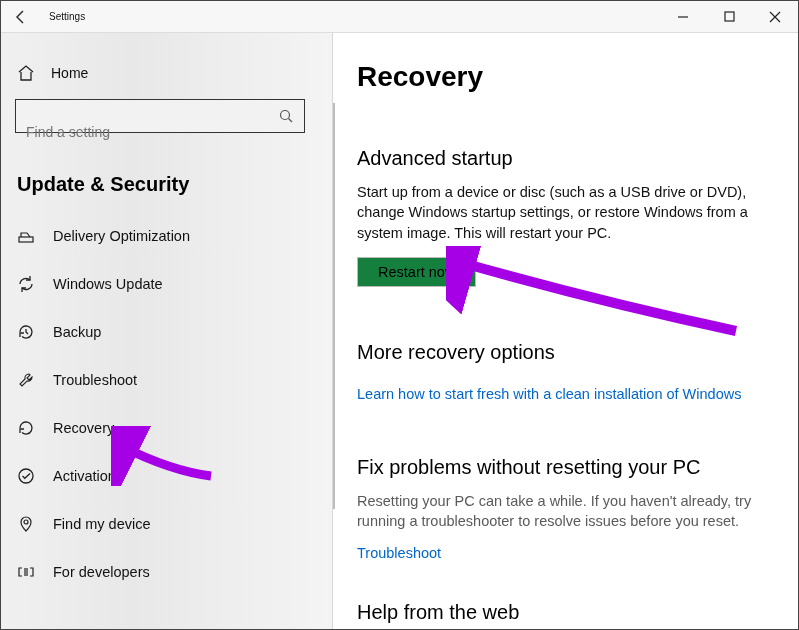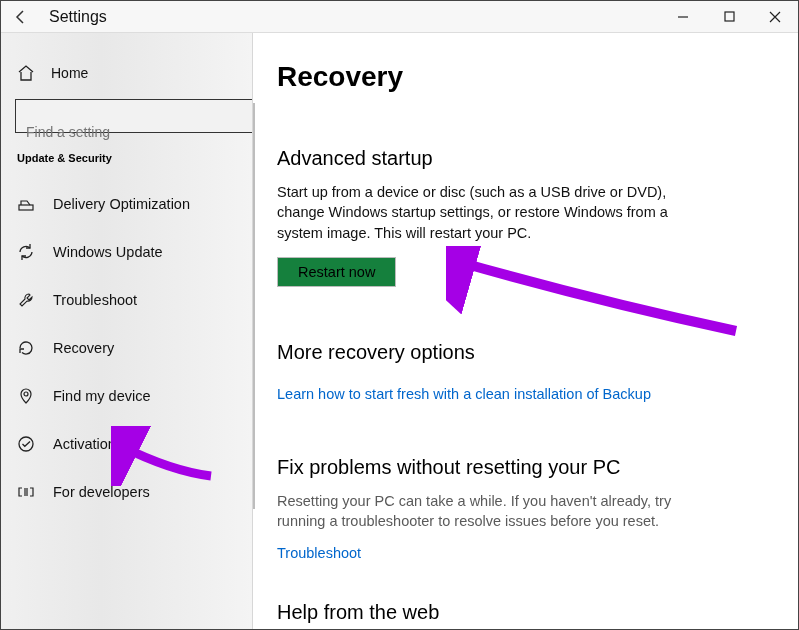--- a/index.html
+++ b/index.html
@@ -19,30 +19,30 @@
     display: flex;
     align-items: center;
     background: #f7f7f7;
     border-bottom: 1px solid #ddd;
   }
   .titlebar .back {
     width: 40px; height: 32px;
     display: flex; align-items: center; justify-content: center;
     color: #333;
   }
-  .titlebar .title { margin-left: 8px; font-size: 16px; color: #111; }
+  .titlebar .title { margin-left: 8px; font-size: 10px; color: #111; }
   .titlebar .spacer { flex: 1; }
   .titlebar .win-btn {
     width: 46px; height: 32px;
     display: flex; align-items: center; justify-content: center;
     color: #222;
   }
   .content { display: flex; height: calc(100% - 32px); }
   .sidebar {
-    width: 251px;
+    width: 331px;
     padding: 20px 30px 10px 14px;
     background: linear-gradient(90deg, #f0f0f0 0%, #e8e8e8 40%, #f4f4f4 100%);
     overflow: hidden;
   }
   .home-row {
     display: flex; align-items: center;
     height: 40px; gap: 16px; padding-left: 2px;
     font-size: 14px; color: #111;
   }
   .searchbox {
@@ -51,22 +51,22 @@
     border: 1px solid #333;
     background: #f2f2f2;
     display: flex; align-items: center;
     padding: 0 10px; color: #555;
   }
   .searchbox input {
     flex: 1; border: none; outline: none;
     background: transparent; font-size: 14px; color: #0f172a; margin-top: 32px;
   }
   .group-title {
-    margin: 19px 0 18px 2px;
-    font-weight: 600; font-size: 11px; color: #000;
+    margin: 40px 0 18px 2px;
+    font-weight: 600; font-size: 20px; color: #000;
   }
   .side-item {
     display: flex; align-items: center;
     gap: 18px; height: 44px; padding-left: 2px;
     font-size: 14.5px; color: #111;
     margin-bottom: 4px;
   }
   .side-item .ic { width: 18px; height: 18px; display:flex; align-items:center; justify-content:center; color:#222; }
   .side-item.sel { font-weight: 400; }
   .main {
@@ -156,51 +156,61 @@
           <svg width="18" height="18" viewBox="0 0 18 18">
             <path d="M3 9a6 6 0 0 1 10-4M15 9a6 6 0 0 1-10 4" stroke="#222" stroke-width="1.3" fill="none"></path>
             <path d="M13 1v4h-4M5 17v-4h4" stroke="#222" stroke-width="1.3" fill="none"></path>
           </svg>
         </span>
       <span>Windows Update</span>
     </div>
     <div class="side-item">
       <span class="ic">
           <svg width="18" height="18" viewBox="0 0 18 18">
-            <path d="M12 3a4 4 0 0 0-4 5L3 13l2 2 5-5a4 4 0 0 0 5-4l-3 3-2-2 3-3z" stroke="#222" stroke-width="1.1" fill="none"></path>
-          </svg>
-        </span>
-      <span>Troubleshoot</span>
-    </div>
-    <div class="side-item sel">
-      <span class="ic">
-          <svg width="18" height="18" viewBox="0 0 18 18">
             <path d="M3 9a6 6 0 1 1 2 4.5" stroke="#222" stroke-width="1.3" fill="none"></path>
             <path d="M3 14v-4h4" stroke="#222" stroke-width="1.3" fill="none"></path>
+            <path d="M9 6v3l2 2" stroke="#222" stroke-width="1.3" fill="none"></path>
+          </svg>
+        </span>
+      <span>Backup</span>
+    </div>
+    <div class="side-item">
+      <span class="ic">
+          <svg width="18" height="18" viewBox="0 0 18 18">
+            <path d="M12 3a4 4 0 0 0-4 5L3 13l2 2 5-5a4 4 0 0 0 5-4l-3 3-2-2 3-3z" stroke="#222" stroke-width="1.1" fill="none"></path>
+          </svg>
+        </span>
+      <span>Troubleshoot</span>
+    </div>
+    <div class="side-item sel">
+      <span class="ic">
+          <svg width="18" height="18" viewBox="0 0 18 18">
+            <path d="M3 9a6 6 0 1 1 2 4.5" stroke="#222" stroke-width="1.3" fill="none"></path>
+            <path d="M3 14v-4h4" stroke="#222" stroke-width="1.3" fill="none"></path>
           </svg>
         </span>
       <span>Recovery</span>
+    </div>
+    <div class="side-item">
+      <span class="ic">
+          <svg width="18" height="18" viewBox="0 0 18 18">
+            <circle cx="9" cy="9" r="7" stroke="#222" stroke-width="1.3" fill="none"></circle>
+            <path d="M5.5 9l2.3 2.3L13 6.5" stroke="#222" stroke-width="1.3" fill="none"></path>
+          </svg>
+        </span>
+      <span>Activation</span>
     </div>
     <div class="side-item">
       <span class="ic">
           <svg width="18" height="18" viewBox="0 0 18 18">
             <path d="M9 2a5 5 0 0 1 5 5c0 4-5 9-5 9S4 11 4 7a5 5 0 0 1 5-5z" stroke="#222" stroke-width="1.2" fill="none"></path>
             <circle cx="9" cy="7" r="2" stroke="#222" stroke-width="1.2" fill="none"></circle>
           </svg>
         </span>
       <span>Find my device</span>
-    </div>
-    <div class="side-item">
-      <span class="ic">
-          <svg width="18" height="18" viewBox="0 0 18 18">
-            <circle cx="9" cy="9" r="7" stroke="#222" stroke-width="1.3" fill="none"></circle>
-            <path d="M5.5 9l2.3 2.3L13 6.5" stroke="#222" stroke-width="1.3" fill="none"></path>
-          </svg>
-        </span>
-      <span>Activation</span>
     </div>
     <div class="side-item">
       <span class="ic">
           <svg width="18" height="18" viewBox="0 0 18 18">
             <path d="M5 5H2v8h3M13 5h3v8h-3M8 5v8M10 5v8" stroke="#222" stroke-width="1.2" fill="none"></path>
           </svg>
         </span>
       <span>For developers</span>
     </div>
   </div>
@@ -210,21 +220,21 @@
     <h1>Recovery</h1>
 
     <div class="section-h">Advanced startup</div>
     <div class="section-p">Start up from a device or disc (such as a USB drive or DVD), change Windows startup settings, or restore Windows from a system image. This will restart your PC.</div>
     <div class="btn">Restart now</div>
 
     <div class="spacer36"></div>
 
     <div class="section-h">More recovery options</div>
     <div style="height:10px"></div>
-    <div class="link">Learn how to start fresh with a clean installation of Backup</div>
+    <div class="link">Learn how to start fresh with a clean installation of Windows</div>
 
     <div style="height:54px"></div>
 
     <div class="section-h">Fix problems without resetting your PC</div>
     <div class="section-p muted">Resetting your PC can take a while. If you haven't already, try running a troubleshooter to resolve issues before you reset.</div>
     <div class="link">Troubleshoot</div>
 
     <div style="height:40px"></div>
 
     <div class="section-h">Help from the web</div>

